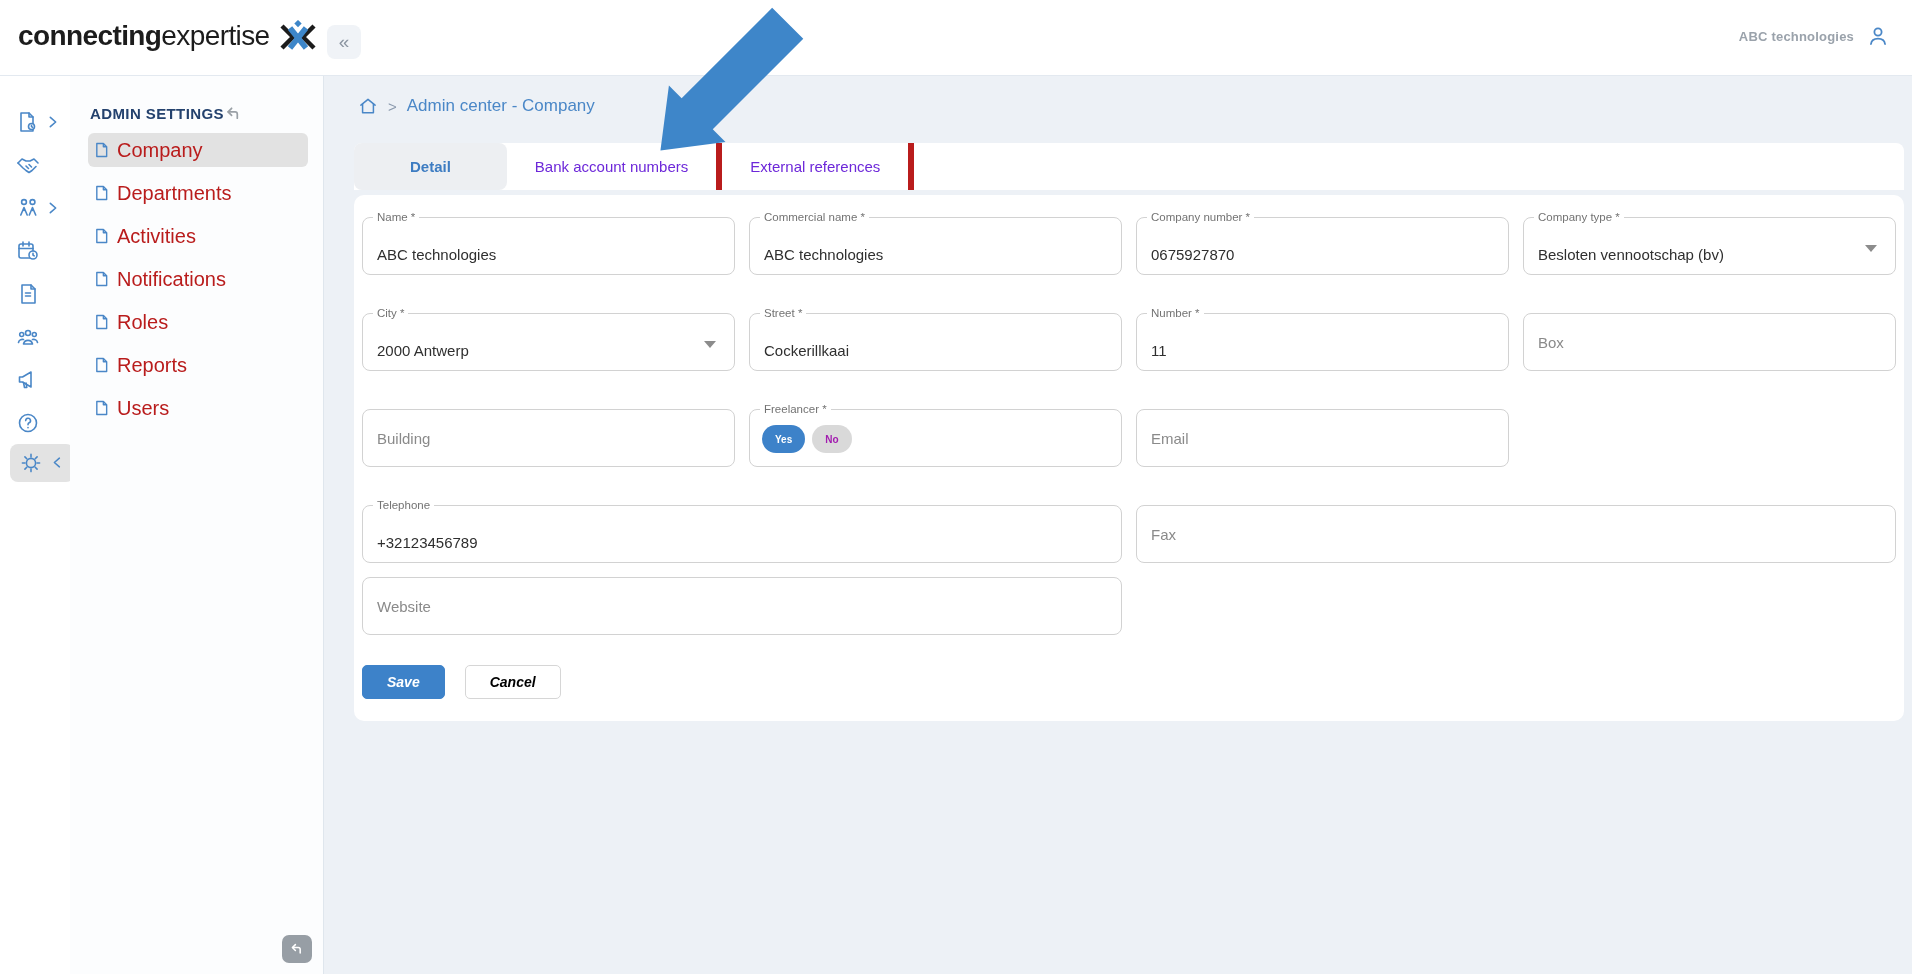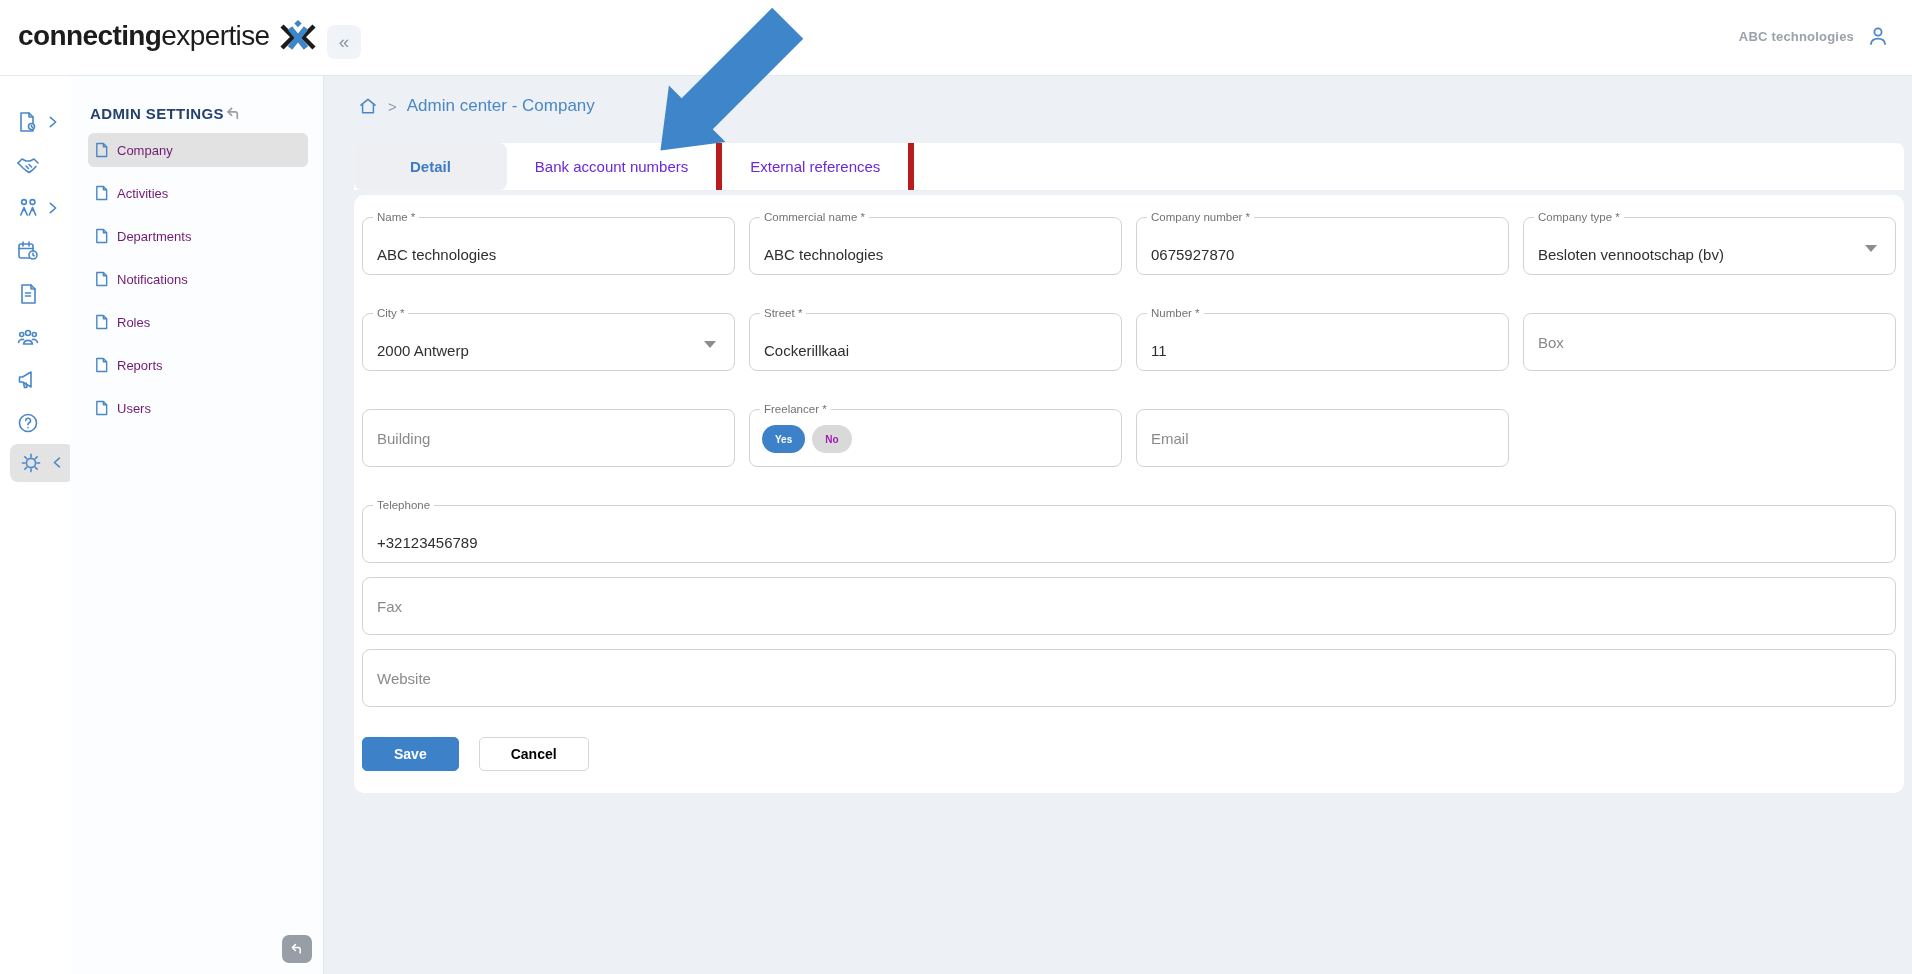--- a/index.html
+++ b/index.html
@@ -31,21 +31,21 @@
     padding:7px 9px; margin-left:-6px; margin-top:-7px; }
 
   
   .sidebar { width:254px; background:#fcfdfe; position:relative; }
   .sidebar-header { display:flex; align-items:center; 
     margin:28px 16px 0 20px; }
   .sidebar-title { font-size:15px; font-weight:bold; color:#24426e; letter-spacing:.4px; }
   .sidebar-items { margin-top:10px; }
   .side-item { height:34px; display:flex; align-items:center; gap:8px;
     margin:0 16px 9px 18px; padding-left:6px; border-radius:6px; cursor:pointer; }
-  .side-item .lbl { font-size:13px; color:#701a75; }
+  .side-item .lbl { font-size:20px; color:#b91c1c; }
   .side-item.active { background:#e2e2e2; }
   .back-btn { position:absolute; left:212px; bottom:11px; width:30px; height:28px;
     background:#979ea5; border:none; border-radius:7px; display:flex;
     align-items:center; justify-content:center; cursor:pointer; }
 
   
   .main { flex:1; background:#edf1f6; position:relative; }
   .breadcrumb { display:flex; align-items:center; gap:10px; margin:20px 0 0 34px; }
   .breadcrumb .sep { color:#8a99ad; font-size:15px; }
   .breadcrumb .crumb { color:#4a87c7; font-size:17px; }
@@ -53,41 +53,41 @@
   .tabbar { display:flex; margin:27px 8px 0 30px; height:47px; background:#fff;
     border-radius:8px 8px 0 0; }
   .tab { display:flex; align-items:center; justify-content:center; font-size:15px;
     color:#6d28d9; cursor:pointer; border-right:6px solid #b91c1c; padding:0 28px; }
   .tab.active { background:#edeff2; border-radius:8px; font-weight:bold; color:#3d7cc2;
     border-right:none; padding:0 56px; }
 
   .card { margin:5px 8px 0 30px; background:#fff; border-radius:10px;
     padding:22px 8px 16px 8px; }
   .frow { display:grid; grid-template-columns:repeat(4,1fr); gap:14px; margin-bottom:38px; }
-  .frow.three { grid-template-columns:repeat(1,1fr); }
+  .frow.three { grid-template-columns:repeat(2,1fr); }
   .field { position:relative; height:58px; border:1px solid #d2d2d2; border-radius:8px; background:#fff; }
   .flabel { position:absolute; top:-7px; left:10px; background:#fff; padding:0 4px;
     font-size:11.5px; color:#737373; z-index:1; white-space:nowrap; }
   .field input { position:absolute; inset:0; width:100%; height:100%; border:none; outline:none;
     background:transparent; border-radius:8px; font-family:"Liberation Sans",sans-serif;
     font-size:15px; color:#2f2f2f; padding:22px 36px 6px 14px; }
   .field.plain input { padding:0 14px; }
   .field input::placeholder { color:#8a8a8a; opacity:1; }
   .caret { position:absolute; right:18px; top:27px; width:0; height:0;
     border-left:6px solid transparent; border-right:6px solid transparent;
     border-top:7px solid #8c8c8c; pointer-events:none; }
   .pills { position:absolute; left:12px; top:15px; display:flex; gap:7px; }
   .pill { height:28px; border:none; border-radius:15px; font-size:10px; font-weight:bold;
     padding:0 13px; cursor:pointer; font-family:"Liberation Sans",sans-serif; }
   .pill.on { background:#3d82c9; color:#fff; }
   .pill.off { background:#d9d9d9; color:#a21caf; }
 
   .btn-row { display:flex; gap:20px; margin:30px 0 6px 0; }
-  .btn { border-radius:5px; font-size:14px; font-weight:bold; padding:8px 31px; cursor:pointer;
-    font-family:"Liberation Sans",sans-serif; }
+  .btn { border-radius:5px; font-size:14px; font-weight:bold; padding:8px 24px; cursor:pointer;
+    font-family:"Liberation Sans",sans-serif;font-style:italic; }
   .btn.primary { background:#3d82c9; color:#fff; border:1px solid #3d82c9; }
   .btn.secondary { background:#fff; color:#000000; border:1px solid #d6d6d6; }
 
   .big-arrow { position:absolute; left:617px; top:-6px; z-index:50; pointer-events:none; }
 </style>
 </head>
 <body>
 
 <div class="app">
 
@@ -208,28 +208,28 @@
               <path d="M3 1.5h7l3.5 3.5v10.5H3z"></path>
               <path d="M10 1.5V5h3.5"></path>
             </svg>
           <span class="lbl">Company</span>
         </div>
         <div class="side-item">
           <svg width="15" height="16" viewBox="0 0 16 17" fill="none" stroke="#4a87c7" stroke-width="1.5" stroke-linejoin="round">
               <path d="M3 1.5h7l3.5 3.5v10.5H3z"></path>
               <path d="M10 1.5V5h3.5"></path>
             </svg>
+          <span class="lbl">Departments</span>
+        </div>
+        <div class="side-item">
+          <svg width="15" height="16" viewBox="0 0 16 17" fill="none" stroke="#4a87c7" stroke-width="1.5" stroke-linejoin="round">
+              <path d="M3 1.5h7l3.5 3.5v10.5H3z"></path>
+              <path d="M10 1.5V5h3.5"></path>
+            </svg>
           <span class="lbl">Activities</span>
-        </div>
-        <div class="side-item">
-          <svg width="15" height="16" viewBox="0 0 16 17" fill="none" stroke="#4a87c7" stroke-width="1.5" stroke-linejoin="round">
-              <path d="M3 1.5h7l3.5 3.5v10.5H3z"></path>
-              <path d="M10 1.5V5h3.5"></path>
-            </svg>
-          <span class="lbl">Departments</span>
         </div>
         <div class="side-item">
           <svg width="15" height="16" viewBox="0 0 16 17" fill="none" stroke="#4a87c7" stroke-width="1.5" stroke-linejoin="round">
               <path d="M3 1.5h7l3.5 3.5v10.5H3z"></path>
               <path d="M10 1.5V5h3.5"></path>
             </svg>
           <span class="lbl">Notifications</span>
         </div>
         <div class="side-item">
           <svg width="15" height="16" viewBox="0 0 16 17" fill="none" stroke="#4a87c7" stroke-width="1.5" stroke-linejoin="round">

